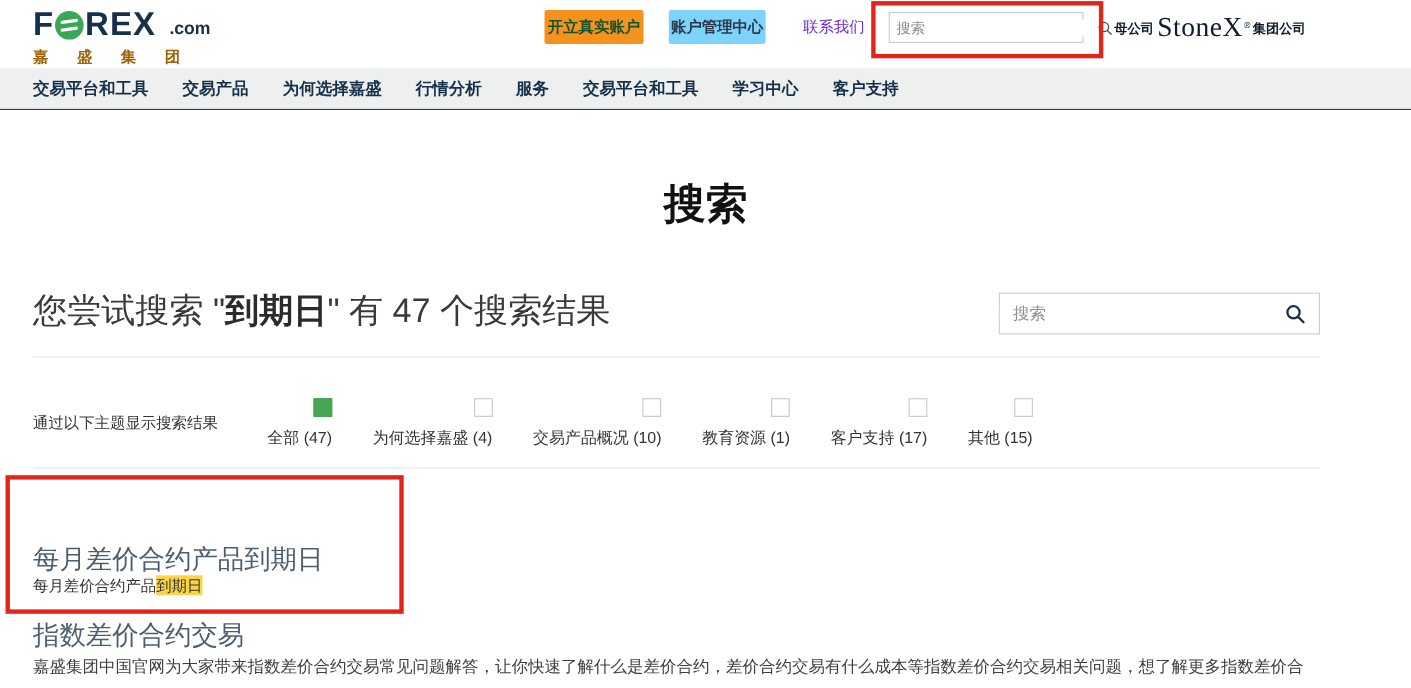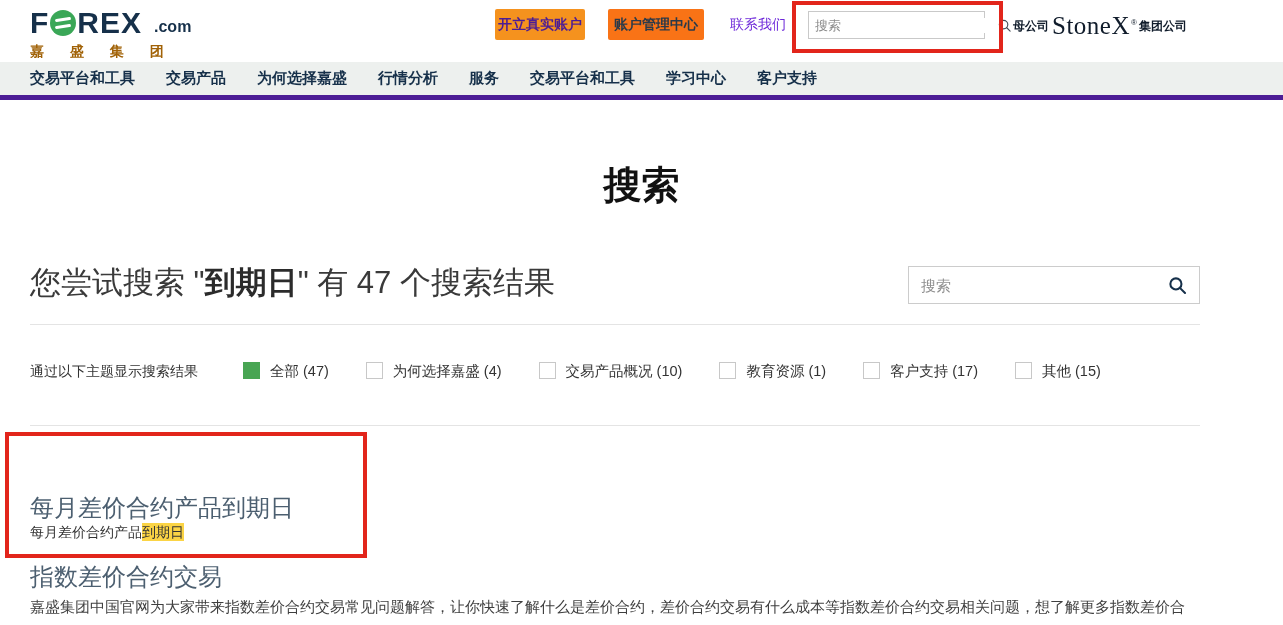--- a/index.html
+++ b/index.html
@@ -13,22 +13,22 @@
   .logo-row { display:flex; align-items:center; color:#16304a; font-weight:bold; }
   .logo-f,.logo-rex { font-size:30px; letter-spacing:1px; }
   .logo-o { width:26px; height:26px; border-radius:50%; background:#3aa757; position:relative; margin:0 1px; display:inline-block; }
   .o-line { position:absolute; left:5px; height:3px; background:#fff; border-radius:2px; }
   .o-line.l1 { top:8px; width:16px; transform:rotate(-8deg); }
   .o-line.l2 { top:15px; width:16px; transform:rotate(-8deg); }
   .logo-com { font-size:16px; font-weight:bold; margin-left:12px; margin-top:8px; }
   .logo-sub { margin-top:3px; font-size:14px; font-weight:bold; color:#a16207; letter-spacing:11px; }
 
   .btn-orange { position:absolute; left:495px; top:9px; width:90px; height:31px; background:#f5921e;
-    color:#4c1d95; font-size:14px; font-weight:bold; border:none; border-radius:2px; cursor:pointer; }
-  .btn-gray { position:absolute; left:608px; top:9px; width:96px; height:31px; background:#f97316;
+    color:#14532d; font-size:14px; font-weight:bold; border:none; border-radius:2px; cursor:pointer; }
+  .btn-gray { position:absolute; left:608px; top:9px; width:88px; height:31px; background:#7dd3fc;
     color:#2b3a4a; font-size:14px; font-weight:bold; border:none; border-radius:2px; cursor:pointer; }
   .contact-link { position:absolute; left:730px; top:16px; font-size:14px; color:#6d28d9; text-decoration:none; }
 
   .hdr-search { position:absolute; left:808px; top:11px; width:177px; height:28px; border:1px solid #c9c9c9;
     background:#fff; display:flex; align-items:center; }
   .hdr-search input { flex:1; border:none; outline:none; font-size:13px; color:#333; padding:0 6px;
     font-family:"Liberation Sans",sans-serif; }
   .hdr-search input::placeholder { color:#8a8a8a; }
   .mag-sm { width:15px; height:15px; margin-right:7px; flex:none; cursor:pointer; }
 
@@ -36,21 +36,21 @@
   .stonex .zh { font-size:12px; font-weight:bold; }
   .stonex .brand { font-family:"Liberation Serif","DejaVu Serif",serif; font-size:25px; margin:0 1px 0 3px; letter-spacing:0.5px; }
   .stonex .reg { font-size:8px; vertical-align:top; margin-top:-8px; margin-right:2px; }
 
   .anno { position:absolute; border:4px solid #e2251b; background:transparent; pointer-events:none; }
   .anno-top-search { left:792px; top:1px; width:211px; height:52px; }
   .anno-result { left:5px; top:432px; width:362px; height:126px; }
 
   
   .nav { position:absolute; top:62px; left:0; width:1283px; height:38px; background:#edf0ee;
-    border-bottom:5px solid #4c1d95; display:flex; align-items:center; padding-left:30px; gap:31px; }
+    border-bottom:1px solid #4c1d95; display:flex; align-items:center; padding-left:30px; gap:31px; }
   .nav a { font-size:15px; font-weight:bold; color:#16304a; text-decoration:none; white-space:nowrap; }
 
   
   .page-title { position:absolute; top:160px; left:0; width:1283px; text-align:center;
     font-size:38px; font-weight:600; color:#111; }
 
   .results-heading { position:absolute; left:30px; top:262px; font-size:31px; font-weight:300; color:#3a3a3a; }
   .results-heading .q { font-weight:bold; color:#2b2b2b; }
 
   .res-search { position:absolute; left:908px; top:266px; width:292px; height:38px; border:1px solid #cccccc;
@@ -59,21 +59,21 @@
     font-family:"Liberation Sans",sans-serif; }
   .res-search input::placeholder { color:#8f8f8f; }
   .mag-lg { width:19px; height:19px; margin-right:12px; flex:none; cursor:pointer; }
 
   .divider { position:absolute; left:30px; width:1170px; height:1px; background:#e4e4e4; }
   .div1 { top:324px; }
   .div2 { top:425px; }
 
   .filters { position:absolute; left:30px; top:362px; display:flex; align-items:center; gap:37px; }
   .filters .flabel { font-size:14px; color:#333; margin-right:8px; }
-  .filter-opt { display:flex; align-items:flex-start; gap:10px; cursor:pointer; }
+  .filter-opt { display:flex; align-items:flex-end; gap:10px; cursor:pointer;flex-direction:column; }
   .filter-opt span.txt { font-size:14.5px; color:#333; white-space:nowrap; }
   .cb { width:17px; height:17px; border:1px solid #c8c8c8; background:#fff; display:inline-block; flex:none; }
   .cb.checked { background:#48a553; border-color:#48a553; }
 
   
   .result1-eyebrow { position:absolute; left:30px; top:450px; font-size:19px; color:#33475c; cursor:pointer; }
   .result1-title { position:absolute; left:30px; top:492px; font-size:24px; color:#4c5f70; cursor:pointer; }
   .result1-snippet { position:absolute; left:30px; top:524px; font-size:14px; color:#333; }
   .result1-snippet mark { background:#fbd445; color:#333; padding:1px 0; }
 

